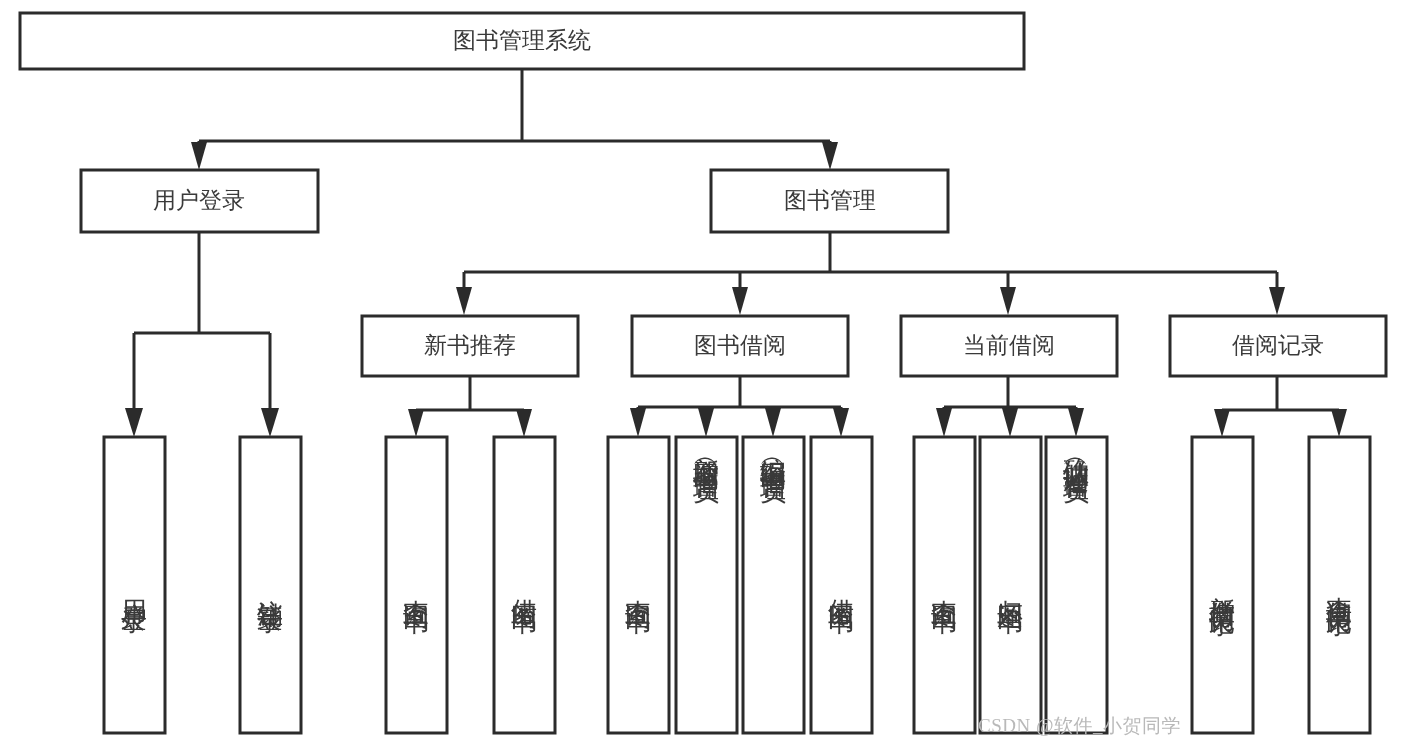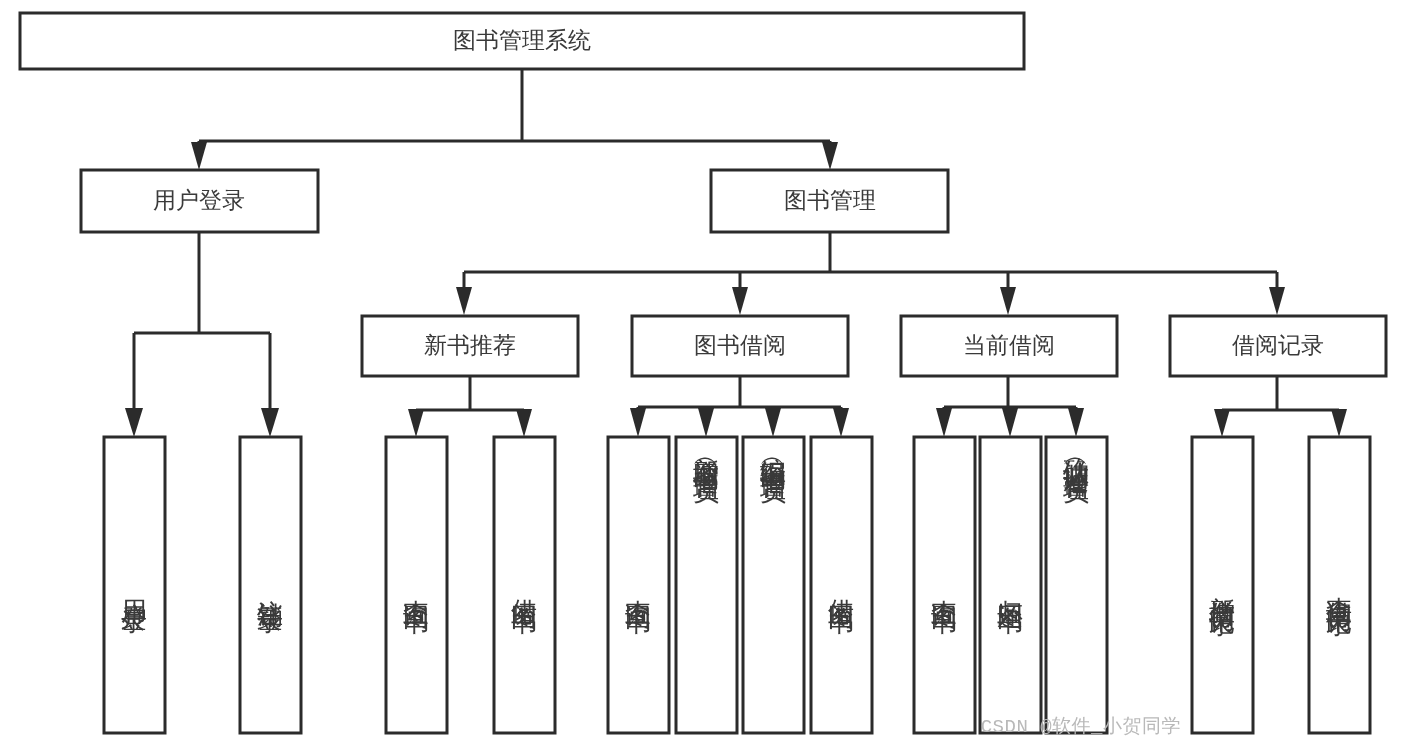--- a/index.html
+++ b/index.html
@@ -63,21 +63,21 @@
     line-height: 1;
     letter-spacing: 3px;
     color: #3a3a3a;
     white-space: nowrap;
     text-align: center;
   }
   .watermark {
     position: absolute;
     right: 14px;
     bottom: 8px;
-    font-family: Liberation Mono, monospace;
+    font-family: Liberation Serif, serif;
     font-size: 19px;
     color: #b9b9b9;
     letter-spacing: 0.5px;
     white-space: nowrap;
     user-select: none;
   }
 </style>
 </head>
 <body>
 

